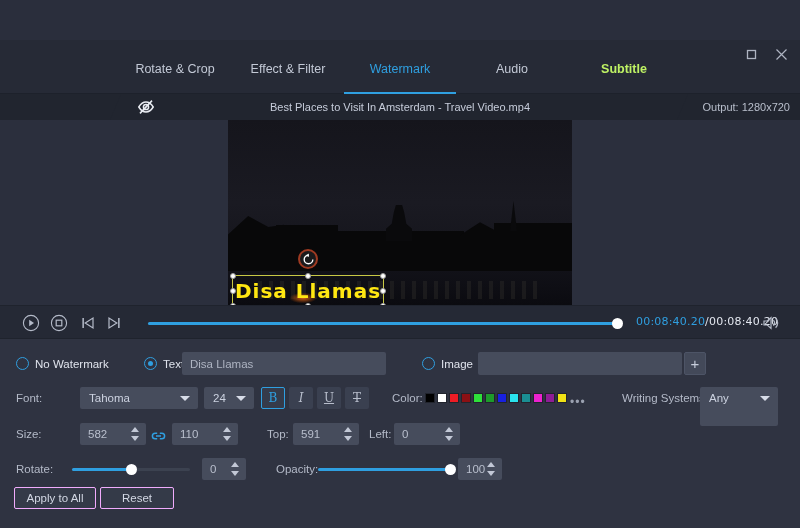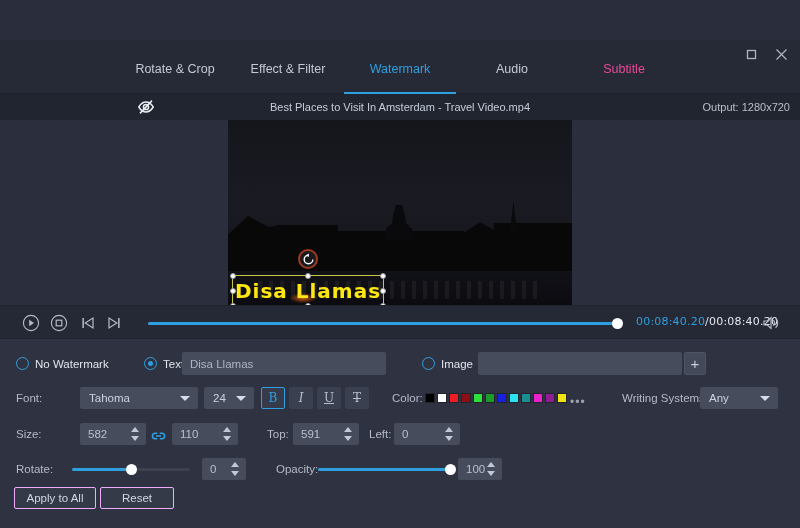--- a/index.html
+++ b/index.html
@@ -32,21 +32,21 @@
     position: absolute; left: 0; top: 20px; width: 800px; height: 34px;
     display: flex; align-items: flex-start;
   }
   .tab {
     position: absolute; top: 0; height: 34px;
     font-size: 12.5px; color: #c3c9d6; cursor: pointer;
     display: flex; align-items: flex-start; justify-content: center;
     padding-top: 2px; white-space: nowrap;
   }
   .tab.active { color: #2f9fe0; }
-  .tab.disabled { color: #ec4899; cursor: default; }
+  .tab.disabled { color: #bef264; cursor: default; font-weight: bold; }
   .tab .ul {
     position: absolute; left: 0; bottom: 0; width: 100%; height: 2px;
     background: #2f9fe0; display: none;
   }
   .tab.active .ul { display: block; }
 
   
   .infobar {
     position: absolute; left: 0; top: 54px; width: 800px; height: 26px;
   }
@@ -475,21 +475,21 @@
         <span class="swatch" style="left: 497px; top: 54px; background: rgb(24, 32, 224);"></span>
         <span class="swatch" style="left: 509px; top: 54px; background: rgb(42, 227, 238);"></span>
         <span class="swatch" style="left: 521px; top: 54px; background: rgb(26, 142, 147);"></span>
         <span class="swatch" style="left: 533px; top: 54px; background: rgb(236, 34, 207);"></span>
         <span class="swatch" style="left: 545px; top: 54px; background: rgb(143, 29, 150);"></span>
         <span class="swatch" style="left: 557px; top: 54px; background: rgb(241, 226, 21);"></span>
       </div>
     <div class="dots" style="left:570px;top:58px;">•••</div>
 
     <div class="lbl" style="left:622px;top:49px;">Writing Systems:</div>
-    <div class="select" style="left:700px;top:48px;width:78px;height:22px;">
+    <div class="select" style="left:700px;top:48px;width:78px;height:39px;">
       <span class="txt">Any</span>
       <span class="caret"></span>
     </div>
 
     <div class="lbl" style="left:16px;top:85px;">Size:</div>
     <div class="spin" style="left:80px;top:84px;width:66px;height:22px;">
       <span class="val">582</span>
       <span class="arrows">
           <i class="au"></i>
           <i class="ad"></i>

